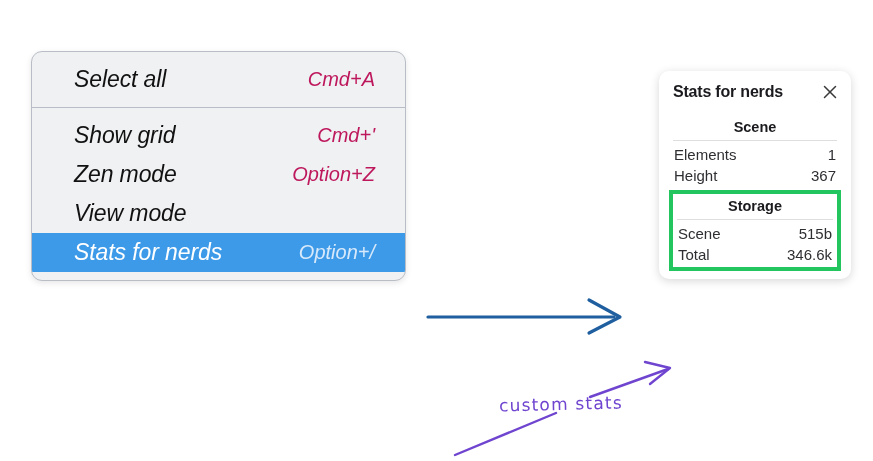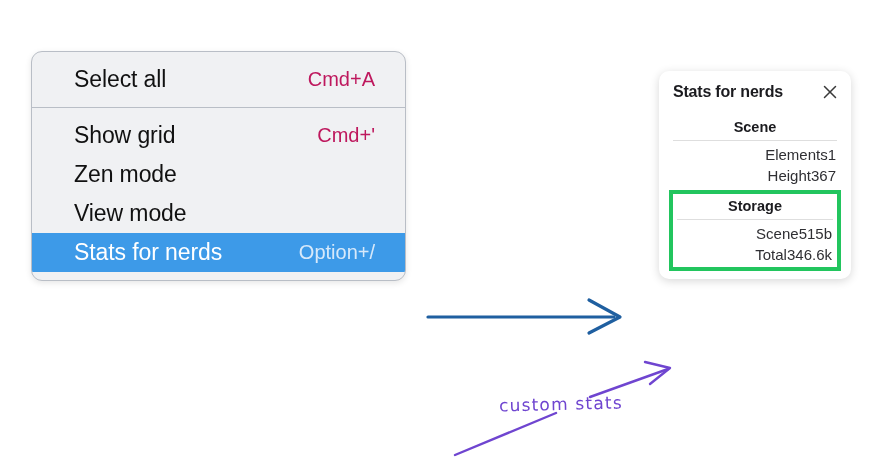--- a/index.html
+++ b/index.html
@@ -37,20 +37,21 @@
     border-bottom: 1px solid #b9bec6;
   }
   .menu-row {
     display: flex;
     align-items: center;
     justify-content: space-between;
     height: 39px;
     padding: 0 30px 0 42px;
     box-sizing: border-box;
     cursor: default;
+    font-style: italic;
   }
   .menu-row .label {
     font-size: 23px;
     color: #111111;
     letter-spacing: -0.1px;
     white-space: nowrap;
   }
   .menu-row .shortcut {
     font-size: 20px;
     color: #be185d;
@@ -110,21 +111,21 @@
     color: #1b1b1f;
     padding: 2px 0 5px 0;
   }
   .rule {
     height: 1px;
     background: #dedede;
     margin: 0 4px 3px 4px;
   }
   .kv-row {
     display: flex;
-    justify-content: flex-end;
+    justify-content: space-between;
     align-items: baseline;
     padding: 2px 5px 2px 5px;
     font-size: 15px;
     color: #2f2f33;
   }
   .kv-row .k { white-space: nowrap; }
   .kv-row .v { white-space: nowrap; }
 
   .highlight-box {
     border: 4px solid #22c55e;
@@ -170,20 +171,21 @@
     </div>
   </div>
 
   <div class="menu-group">
     <div class="menu-row">
       <span class="label">Show grid</span>
       <span class="shortcut">Cmd+'</span>
     </div>
     <div class="menu-row">
       <span class="label">Zen mode</span>
+      <span class="shortcut">Option+Z</span>
     </div>
     <div class="menu-row">
       <span class="label">View mode</span>
     </div>
     <div class="menu-row selected">
       <span class="label">Stats for nerds</span>
       <span class="shortcut">Option+/</span>
     </div>
   </div>
 

